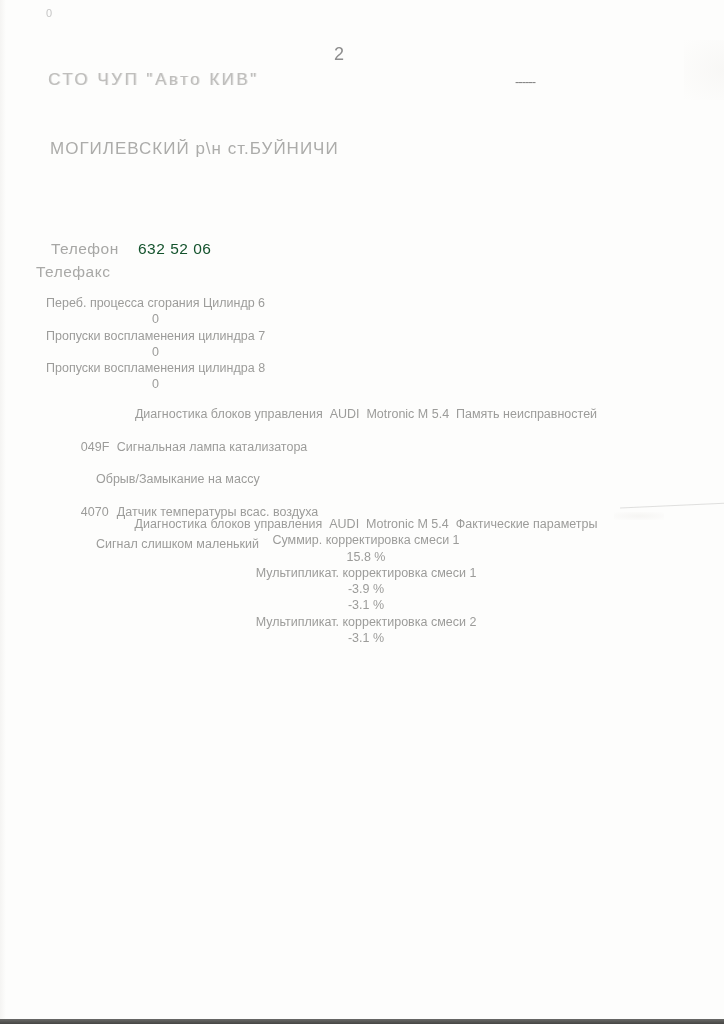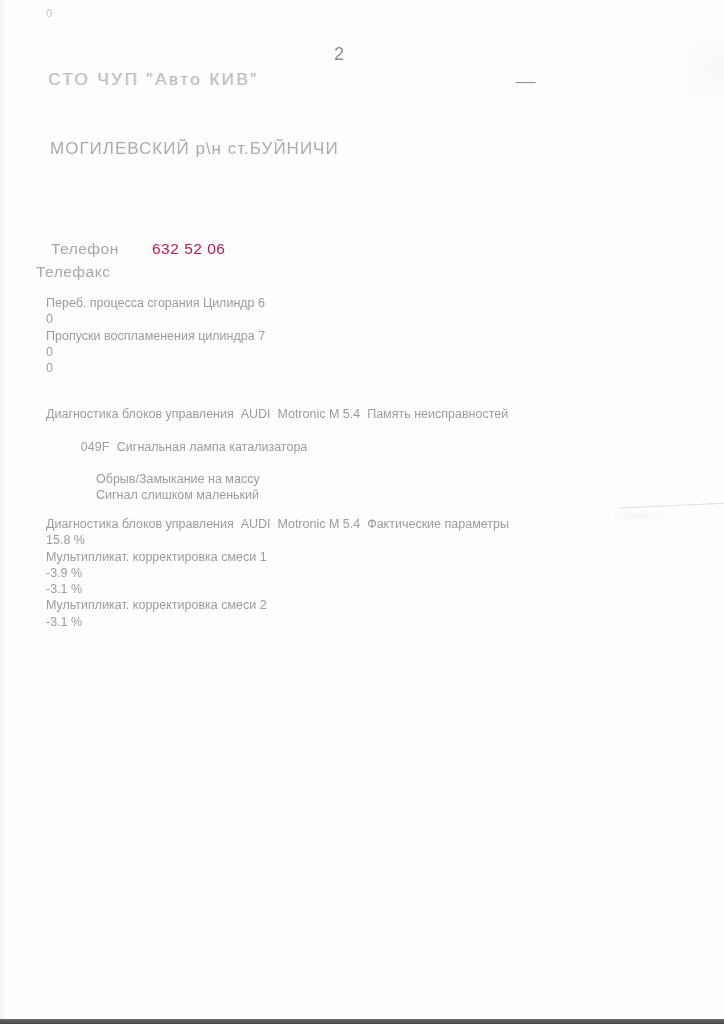--- a/index.html
+++ b/index.html
@@ -83,40 +83,40 @@
     letter-spacing: 1px;
     color: #acacaa;
   }
   .phone-label {
     left: 51px; top: 240px;
     font-size: 15.5px;
     letter-spacing: .5px;
     color: #a7a7a5;
   }
   .phone-number {
-    left: 152px; top: 240px;
+    left: 138px; top: 240px;
     font-size: 15.5px;
     letter-spacing: .5px;
-    color: #be185d;
+    color: #14532d;
   }
   .fax-label {
     left: 36px; top: 263px;
     font-size: 15.5px;
     letter-spacing: .5px;
     color: #a9a9a7;
   }
   
   .block {
     position: absolute;
     left: 46px;
     font-size: 12.5px;
     line-height: 16.3px;
     color: #9c9c9a;
   }
-  .block .line { white-space: pre; }
+  .block .line { white-space: pre; text-align: center; }
   .block-misfires { top: 295px; }
   .block-faults   { top: 406px; width: 640px; }
   .block-params   { top: 516px; width: 640px; }
   .fault-row { padding-left: 14px; white-space: pre; }
   .fault-code { display: inline-block; min-width: 29px; margin-right: 7px; }
   .fault-detail { padding-left: 50px; white-space: pre; }
 </style>
 </head>
 <body>
 
@@ -136,34 +136,39 @@
 
   <div class="txt phone-label">Телефон</div>
   <div class="txt phone-number">632 52 06</div>
   <div class="txt fax-label">Телефакс</div>
 
   <div class="block block-misfires">
     <div class="line">Переб. процесса сгорания Цилиндр 6</div>
     <div class="line">0</div>
     <div class="line">Пропуски воспламенения цилиндра 7</div>
     <div class="line">0</div>
+    <div class="line">Пропуски воспламенения цилиндра 8</div>
     <div class="line">0</div>
   </div>
 
   <div class="block block-faults">
     <div class="line">Диагностика блоков управления  AUDI  Motronic M 5.4  Память неисправностей</div>
     <div class="fault-row">
       <span class="fault-code">049F</span><span>Сигнальная лампа катализатора</span>
     </div>
     <div class="fault-detail">Обрыв/Замыкание на массу</div>
+    <div class="fault-row">
+      <span class="fault-code">4070</span><span>Датчик температуры всас. воздуха</span>
+    </div>
     <div class="fault-detail">Сигнал слишком маленький</div>
   </div>
 
   <div class="block block-params">
     <div class="line">Диагностика блоков управления  AUDI  Motronic M 5.4  Фактические параметры</div>
+    <div class="line">Суммир. корректировка смеси 1</div>
     <div class="line">15.8 %</div>
     <div class="line">Мультипликат. корректировка смеси 1</div>
     <div class="line">-3.9 %</div>
     <div class="line">-3.1 %</div>
     <div class="line">Мультипликат. корректировка смеси 2</div>
     <div class="line">-3.1 %</div>
   </div>
 
 </div>
 

